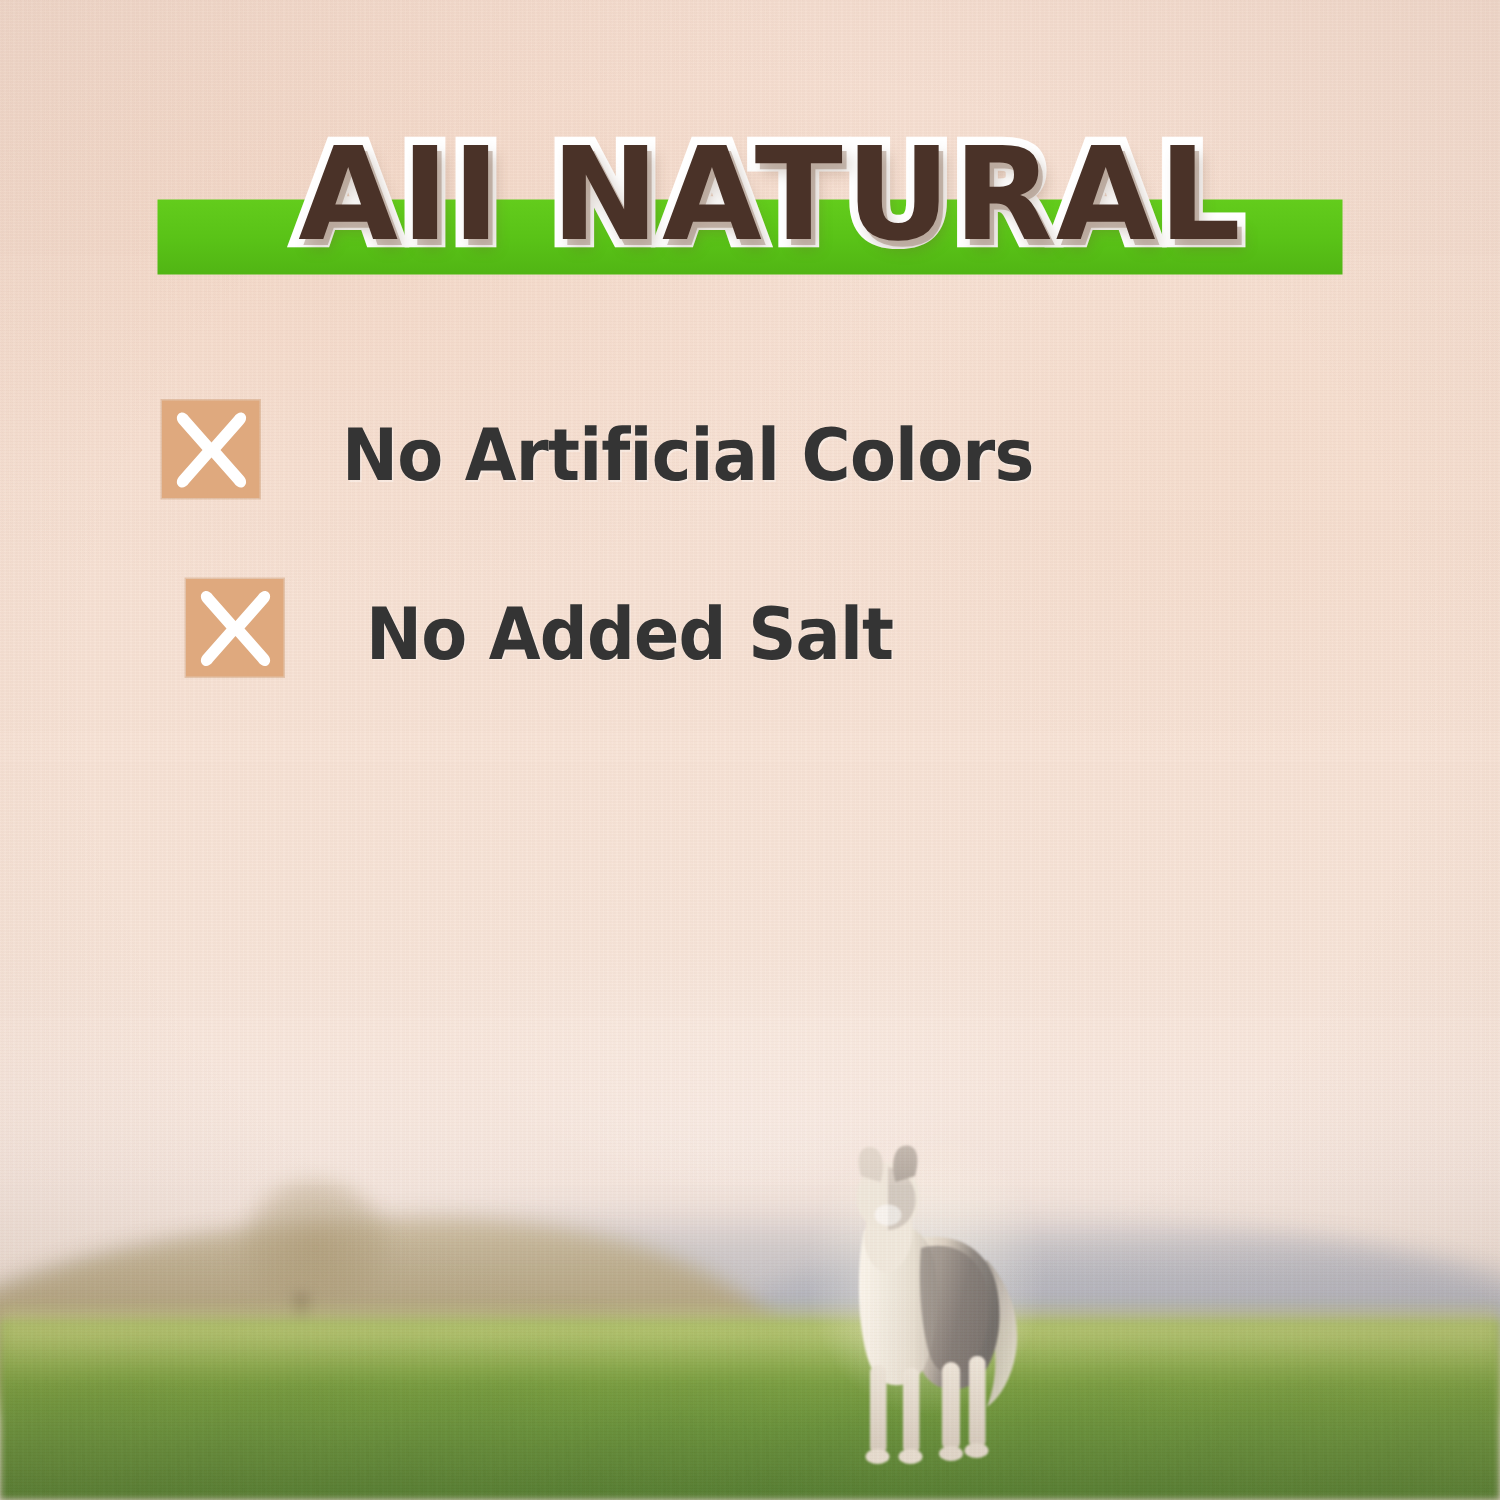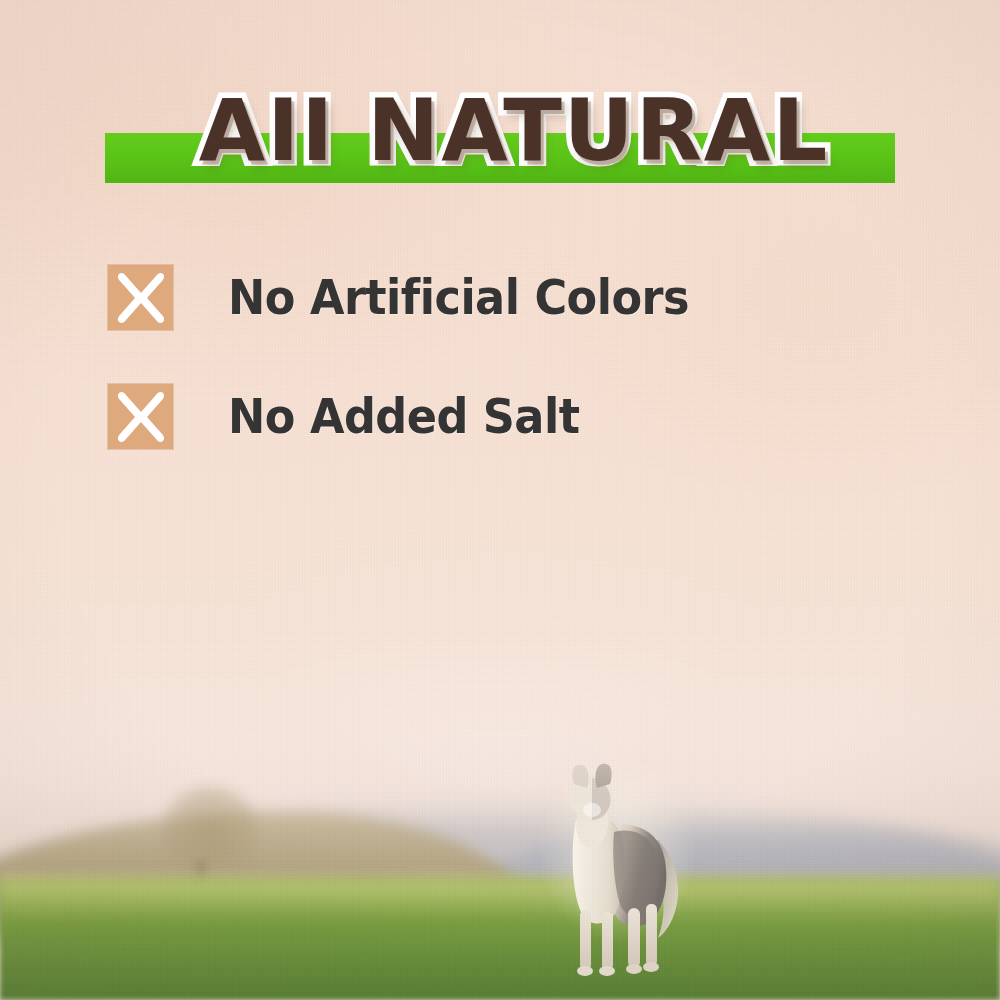--- a/index.html
+++ b/index.html
@@ -198,25 +198,25 @@
       5px 7px 9px rgba(110,76,56,.26);
   }
 
   
   .features{
     position:absolute; left:108px; top:262px;
     width:820px;
   }
   .feature-row{
     display:flex;
-    align-items:center;
+    align-items:flex-end;
     height:70px;
     margin-bottom:49px;
   }
-  .feature-row:last-child{ margin-bottom:0; }
+  .feature-row:last-child{ margin-bottom:0;margin-left:16px; }
 
   .xbox{
     position:relative;
     flex:0 0 auto;
     width:65px; height:65px;
     background:#dfa97e;
     box-shadow:0 0 0 1px rgba(205,158,118,.45);
   }
   .xbox svg{ position:absolute; inset:0; width:100%; height:100%; }
 

